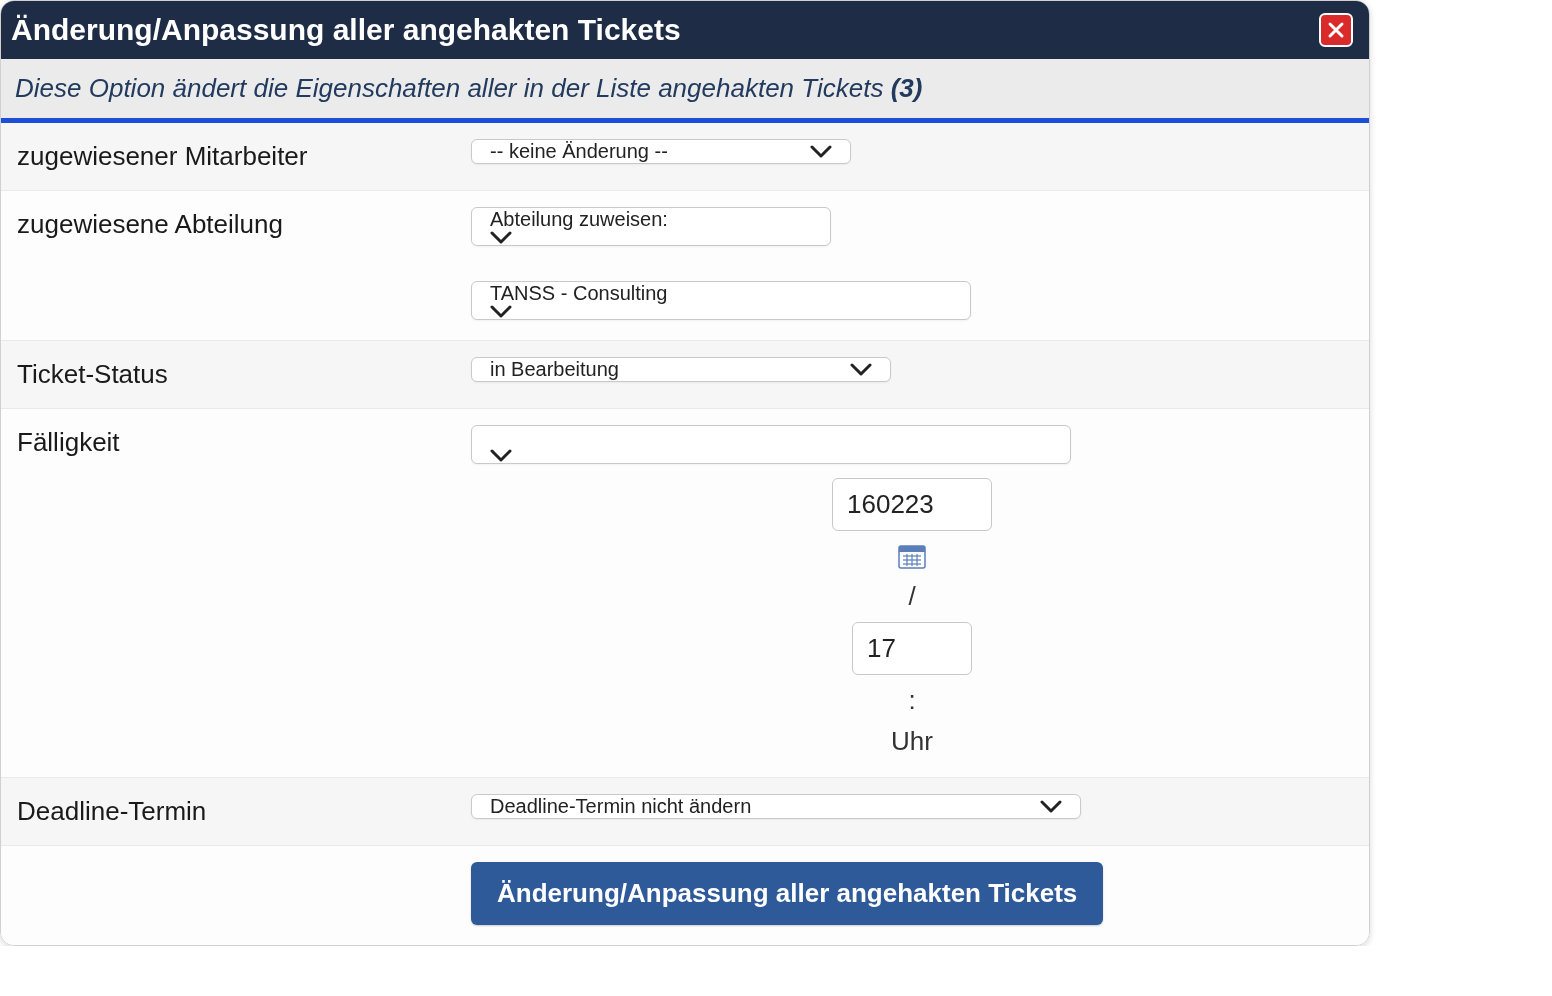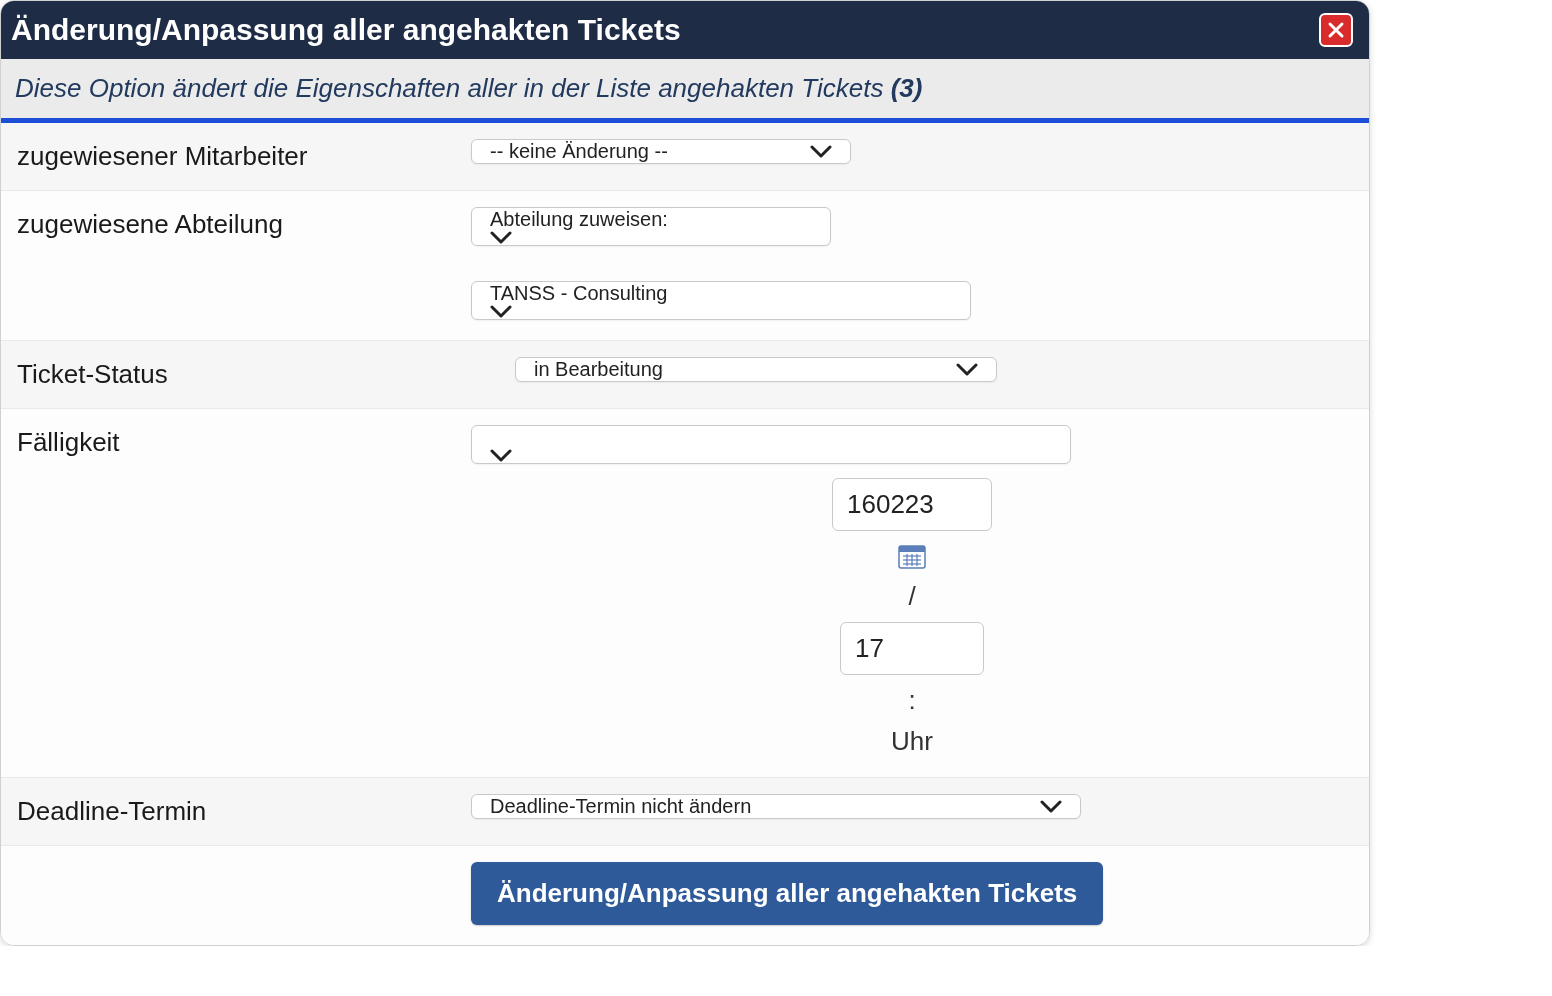--- a/index.html
+++ b/index.html
@@ -124,25 +124,25 @@
     font-weight: 600;
     padding: 16px 26px;
     border: none;
     border-radius: 6px;
     cursor: pointer;
     box-shadow: 0 1px 2px rgba(0,0,0,0.2);
   }
   .w-380 { width: 380px; }
   .w-360 { width: 360px; }
   .w-500 { width: 500px; margin-top: 35px; }
-  .w-420 { width: 482px; margin-left: 44px; }
+  .w-420 { width: 420px; }
   .w-600 { width: 600px; }
   .w-610 { width: 610px; }
   .w-160 { width: 160px; }
-  .w-120 { width: 144px; }
+  .w-120 { width: 120px; }
 </style>
 </head>
 <body>
 
 <div class="dialog">
 
   <div class="dialog-header">
     <div class="dialog-title">Änderung/Anpassung aller angehakten Tickets</div>
     <div class="close-btn">
       <span>

